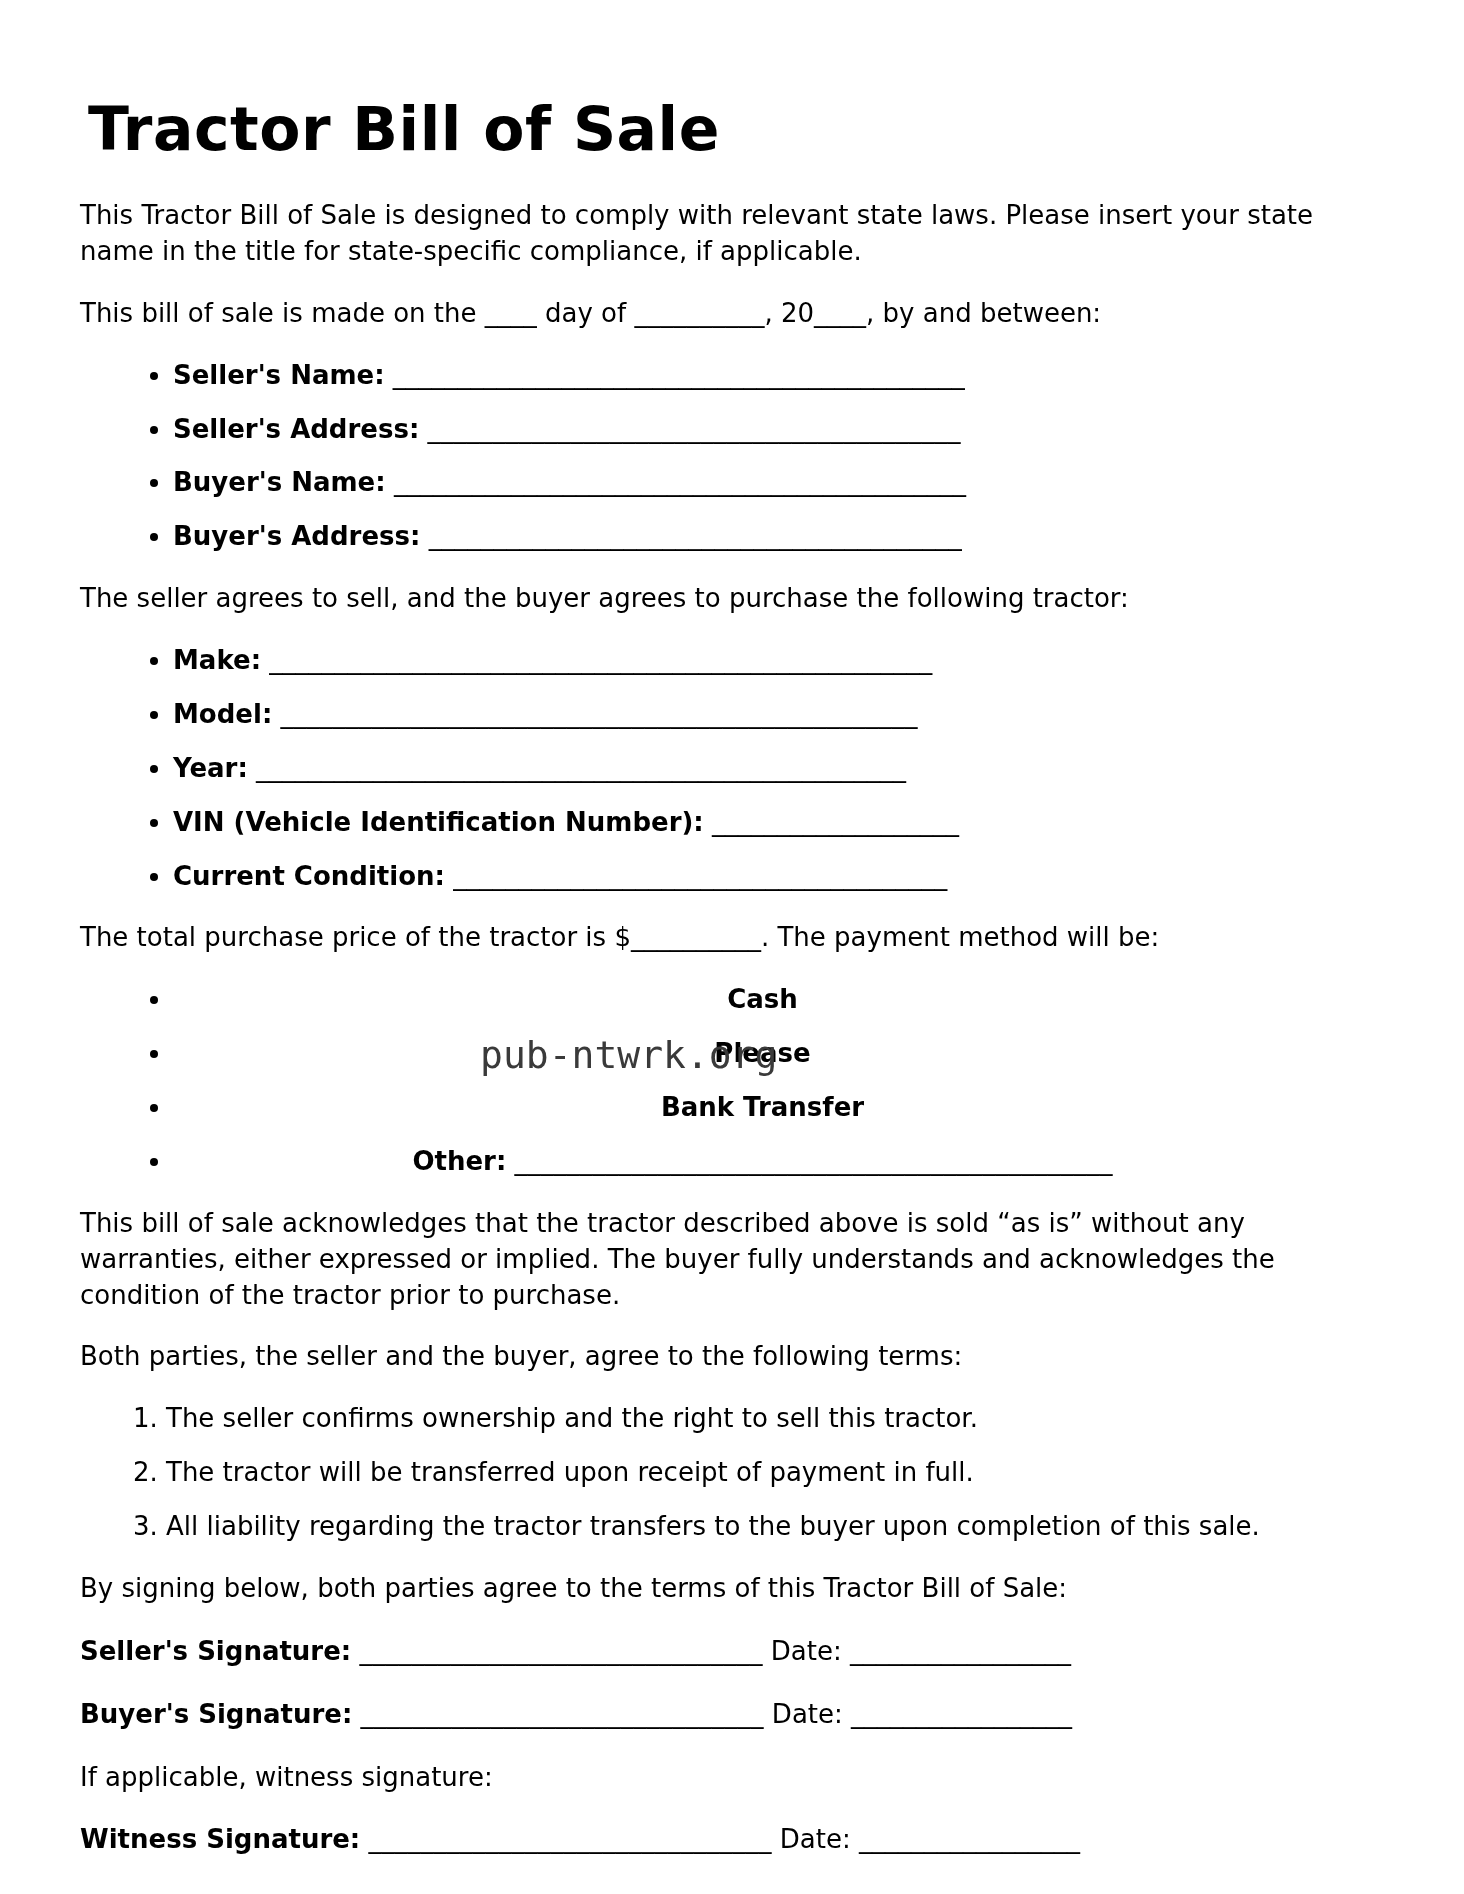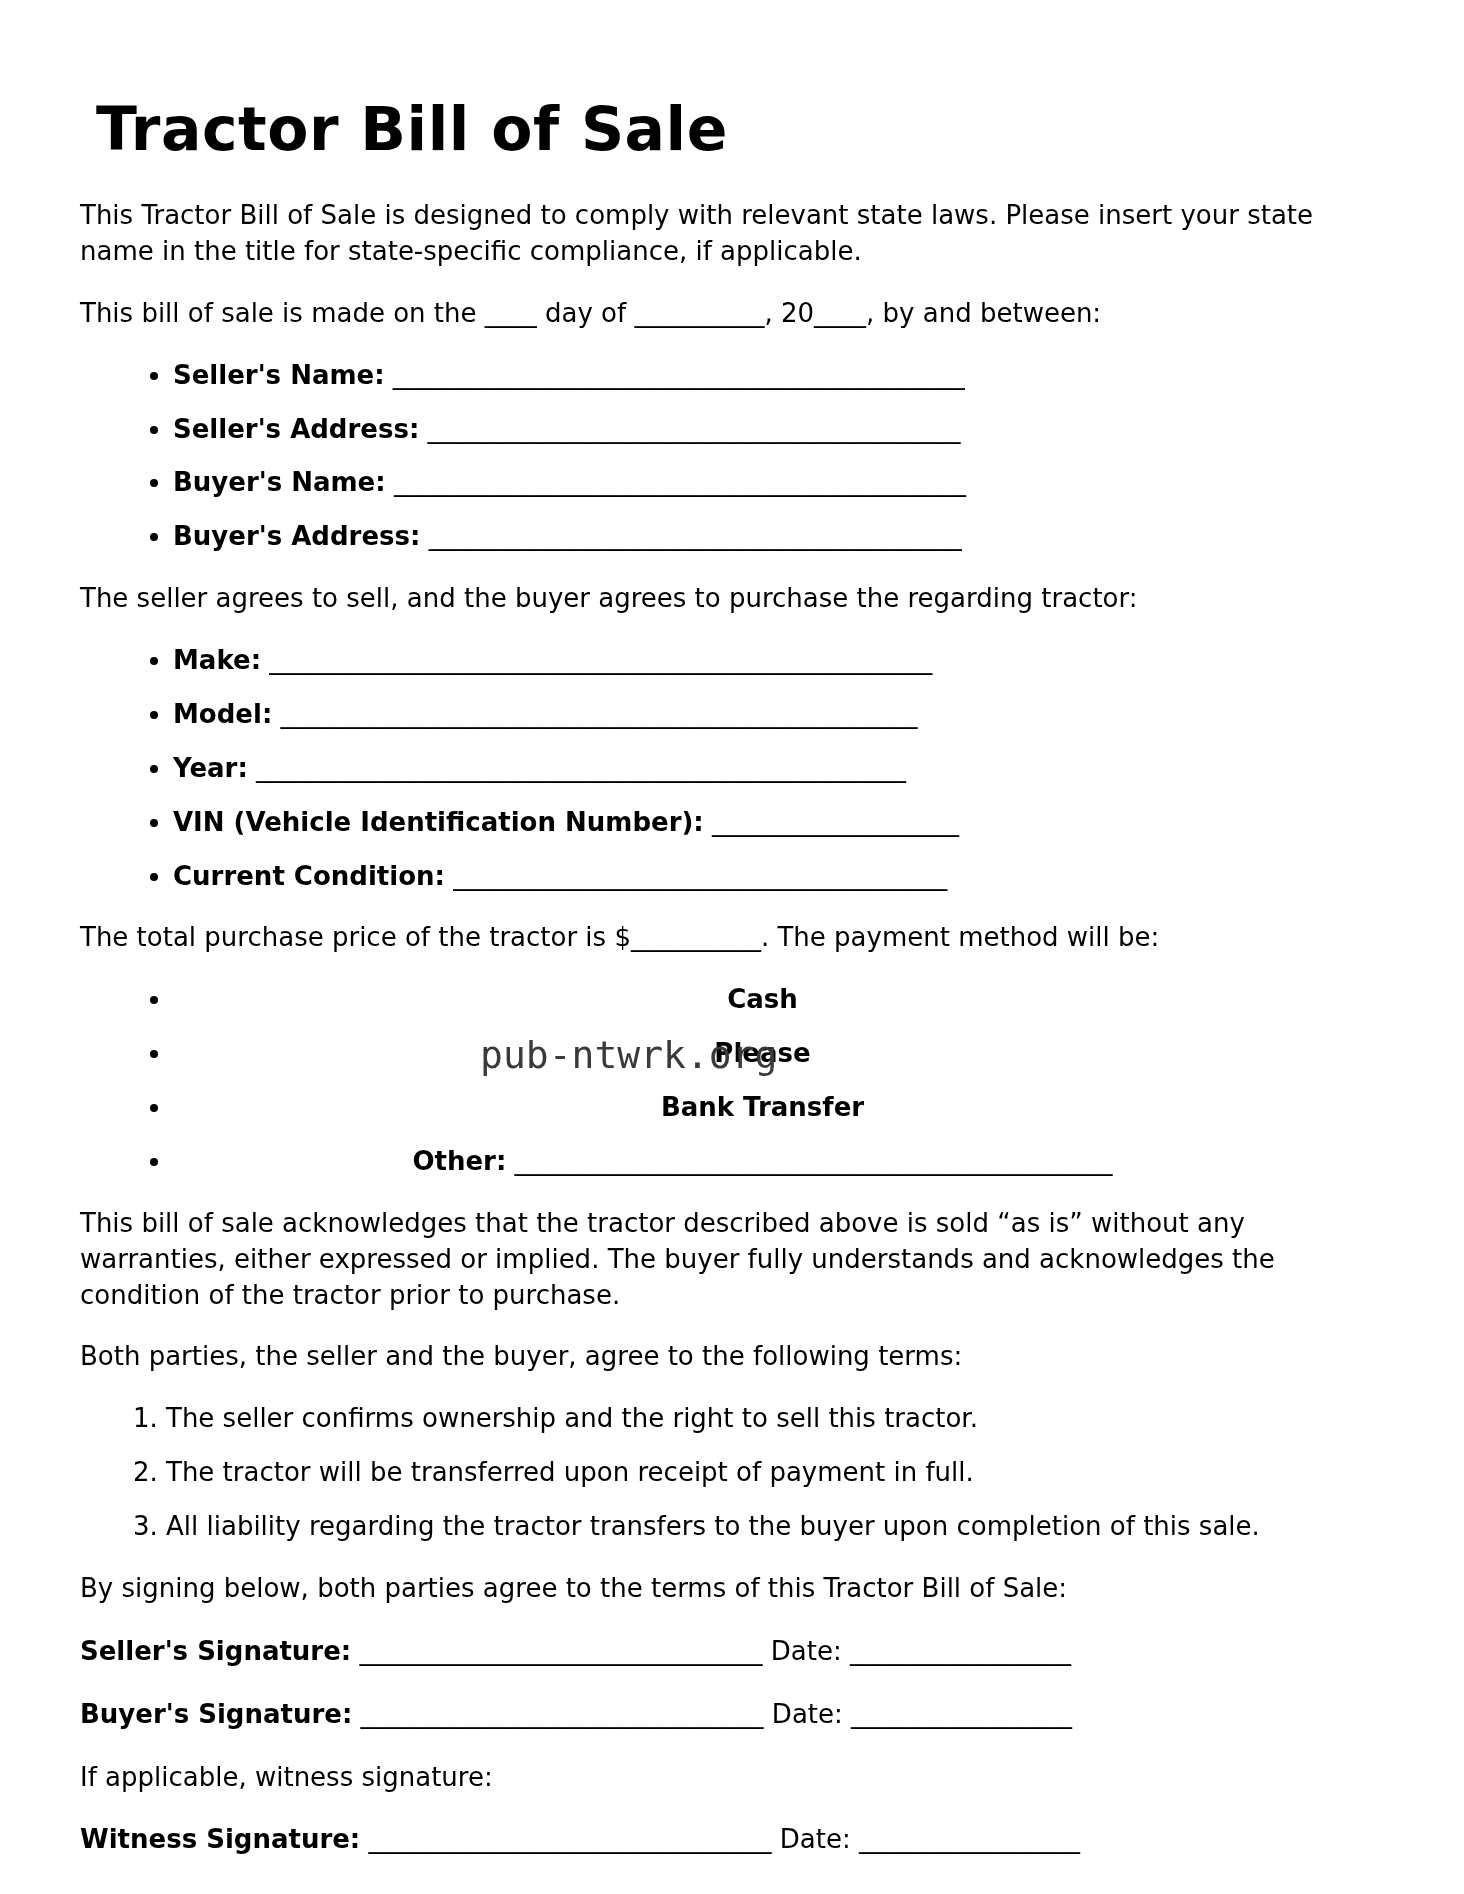--- a/index.html
+++ b/index.html
@@ -20,21 +20,21 @@
     line-height: 1.38;
     overflow: hidden;
   }
   .content {
     max-width: 1290px;
   }
   h1.doc-title {
     font-size: 60px;
     line-height: 1.1;
     font-weight: bold;
-    margin: 0 0 36px 16px;
+    margin: 0 0 36px 8px;
     letter-spacing: 0.5px;
   }
   p {
     margin: 26px 0;
   }
   ul.dash-list, ol.terms-list {
     margin: 26px 0;
   }
   ul.dash-list {
     padding-left: 75px;
@@ -82,21 +82,21 @@
 
     <p><span>This bill of sale is made on the </span><span class="blank">____</span><span> day of </span><span class="blank">__________</span><span>, 20</span><span class="blank">____</span><span>, by and between:</span></p>
 
     <ul class="dash-list">
       <li><strong>Seller's Name:</strong> <span class="blank">____________________________________________</span></li>
       <li><strong>Seller's Address:</strong> <span class="blank">_________________________________________</span></li>
       <li><strong>Buyer's Name:</strong> <span class="blank">____________________________________________</span></li>
       <li><strong>Buyer's Address:</strong> <span class="blank">_________________________________________</span></li>
     </ul>
 
-    <p>The seller agrees to sell, and the buyer agrees to purchase the regarding tractor:</p>
+    <p>The seller agrees to sell, and the buyer agrees to purchase the following tractor:</p>
 
     <ul class="dash-list">
       <li><strong>Make:</strong> <span class="blank">___________________________________________________</span></li>
       <li><strong>Model:</strong> <span class="blank">_________________________________________________</span></li>
       <li><strong>Year:</strong> <span class="blank">__________________________________________________</span></li>
       <li><strong>VIN (Vehicle Identification Number):</strong> <span class="blank">___________________</span></li>
       <li><strong>Current Condition:</strong> <span class="blank">______________________________________</span></li>
     </ul>
 
     <p><span>The total purchase price of the tractor is $</span><span class="blank">__________</span><span>. The payment method will be:</span></p>

